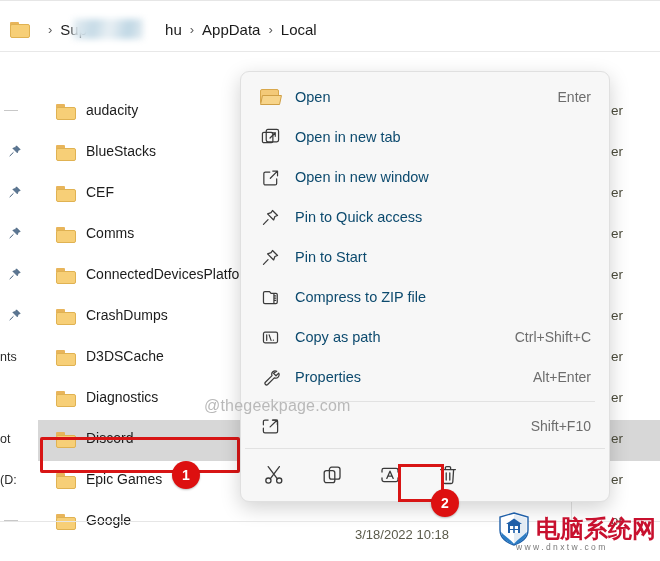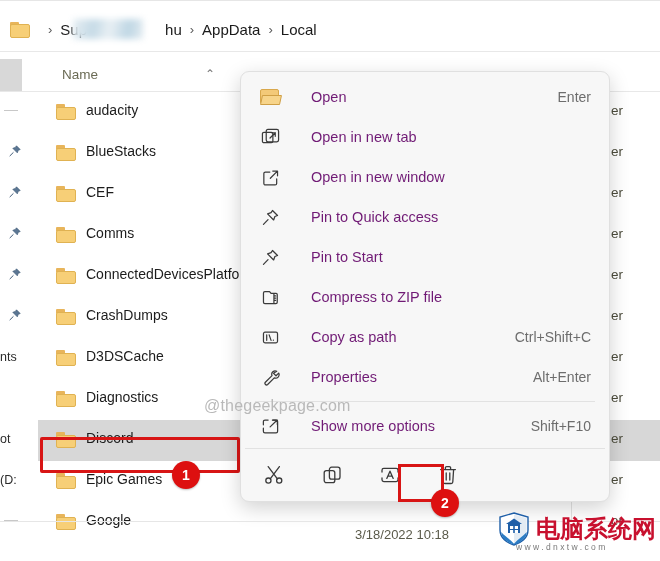--- a/index.html
+++ b/index.html
@@ -170,21 +170,21 @@
     padding: 0 14px 0 10px;
     border-radius: 5px;
   }
   .mitem .micon {
     width: 30px; height: 20px;
     display: flex; align-items: center; justify-content: center;
     flex: 0 0 auto;
     color: #3a3a3a;
   }
   .mitem .mlabel {
-    font-size: 14.5px; color: #701a75; margin-left: 26px;
+    font-size: 14.5px; color: #0c4a6e; margin-left: 10px;
     white-space: nowrap;
   }
   .mitem .mshort {
     margin-left: auto; font-size: 14px; color: #6d6d6d; white-space: nowrap;
   }
   .msep {
     height: 1px; background: #e2e2e2; margin: 4px 10px;
   }
   .mtoolbar {
     display: flex; align-items: center;
@@ -274,25 +274,20 @@
     <span class="crumb-text crumb-blur">
       <span>Sup</span><span style="display:inline-block;width:78px"></span><span>hu</span>
       <span class="blurbox"></span>
     </span>
     <span class="crumb-sep">›</span>
     <span class="crumb-text">AppData</span>
     <span class="crumb-sep">›</span>
     <span class="crumb-text">Local</span>
   </div>
 
-  <div class="colheader">
-    <div class="sel-box"></div>
-    <div class="col-name">Name</div>
-    <div class="sort-chevron">⌃</div>
-  </div>
 
   <div class="navpane" id="navpane">
       <div class="nav-dash" style="top: 18px;"></div>
       <div class="pin-ic" style="top: 52px;">
         <svg width="14" height="14" viewBox="0 0 20 20">
           <path d="M12.1 2.6 L17.4 7.9 L14.6 9 L13.3 12.6 L6.9 6.2 L10.6 4.9 Z" fill="#5b7693" stroke="#3f5a77" stroke-width="1"></path>
           <path d="M7.4 12.3 L2.8 16.9" stroke="#3f5a77" stroke-width="1.4" stroke-linecap="round"></path>
         </svg>
       </div>
       <div class="pin-ic" style="top: 93px;">
@@ -499,21 +494,20 @@
       </div>
       <div class="msep"></div>
       <div class="mitem">
         <div class="micon">
           <svg width="19" height="19" viewBox="0 0 20 20">
             <path d="M7.5 3.2 H4.2 A1.7 1.7 0 0 0 2.5 4.9 V8.2" fill="none" stroke="currentColor" stroke-width="1.3" stroke-linecap="round" stroke-linejoin="round"></path>
             <path d="M2.5 11.8 v3.3 a1.7 1.7 0 0 0 1.7 1.7 h11.6 a1.7 1.7 0 0 0 1.7-1.7 V4.9 a1.7 1.7 0 0 0 -1.7-1.7 H12" fill="none" stroke="currentColor" stroke-width="1.3" stroke-linecap="round" stroke-linejoin="round"></path>
             <path d="M9.6 10.4 L16.8 3.4 M12.6 3.2 H17.2 V7.8" fill="none" stroke="currentColor" stroke-width="1.3" stroke-linecap="round" stroke-linejoin="round"></path>
           </svg>
         </div>
-        <div class="mlabel">Show more options</div>
         <div class="mshort">Shift+F10</div>
       </div>
       <div class="msep" style="margin: 2px 0px 0px;"></div>
       <div class="mtoolbar">
         <div class="tbtn">
           <svg width="22" height="22" viewBox="0 0 22 22">
             <circle cx="5.4" cy="16.6" r="2.6" fill="none" stroke="currentColor" stroke-width="1.3" stroke-linecap="round" stroke-linejoin="round"></circle>
             <circle cx="16.2" cy="16.6" r="2.6" fill="none" stroke="currentColor" stroke-width="1.3" stroke-linecap="round" stroke-linejoin="round"></circle>
             <path d="M7.2 14.8 L16.4 2.6 M14.4 14.8 L5.2 2.6" fill="none" stroke="currentColor" stroke-width="1.3" stroke-linecap="round" stroke-linejoin="round"></path>
           </svg>

